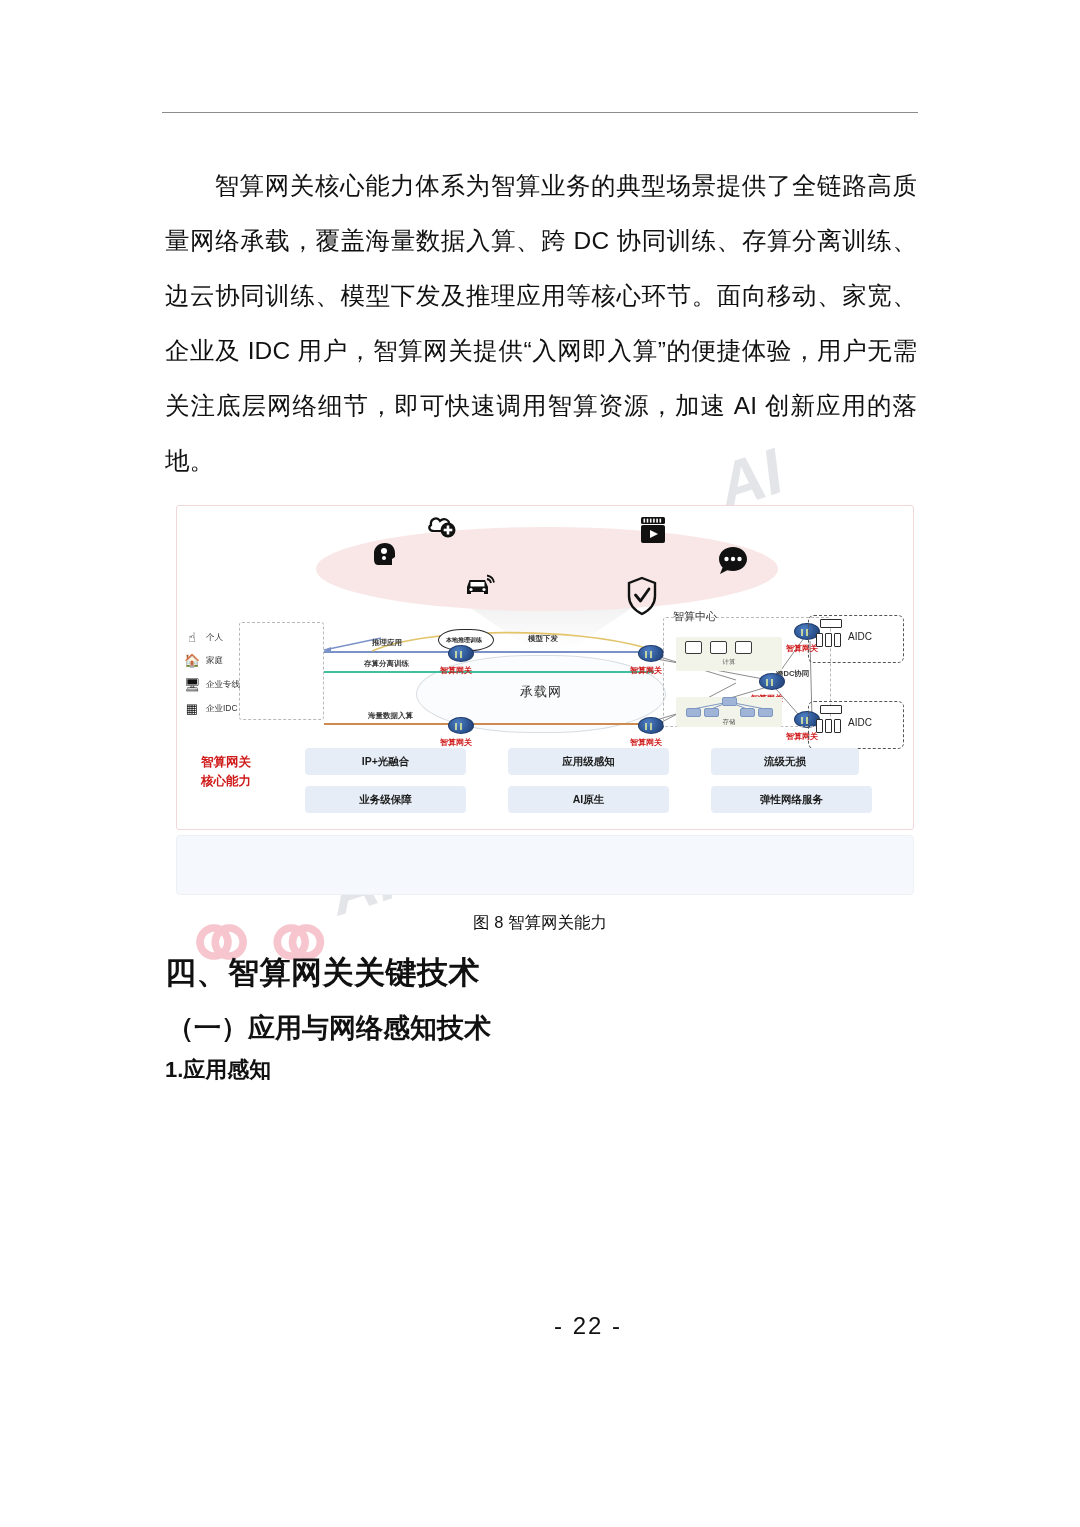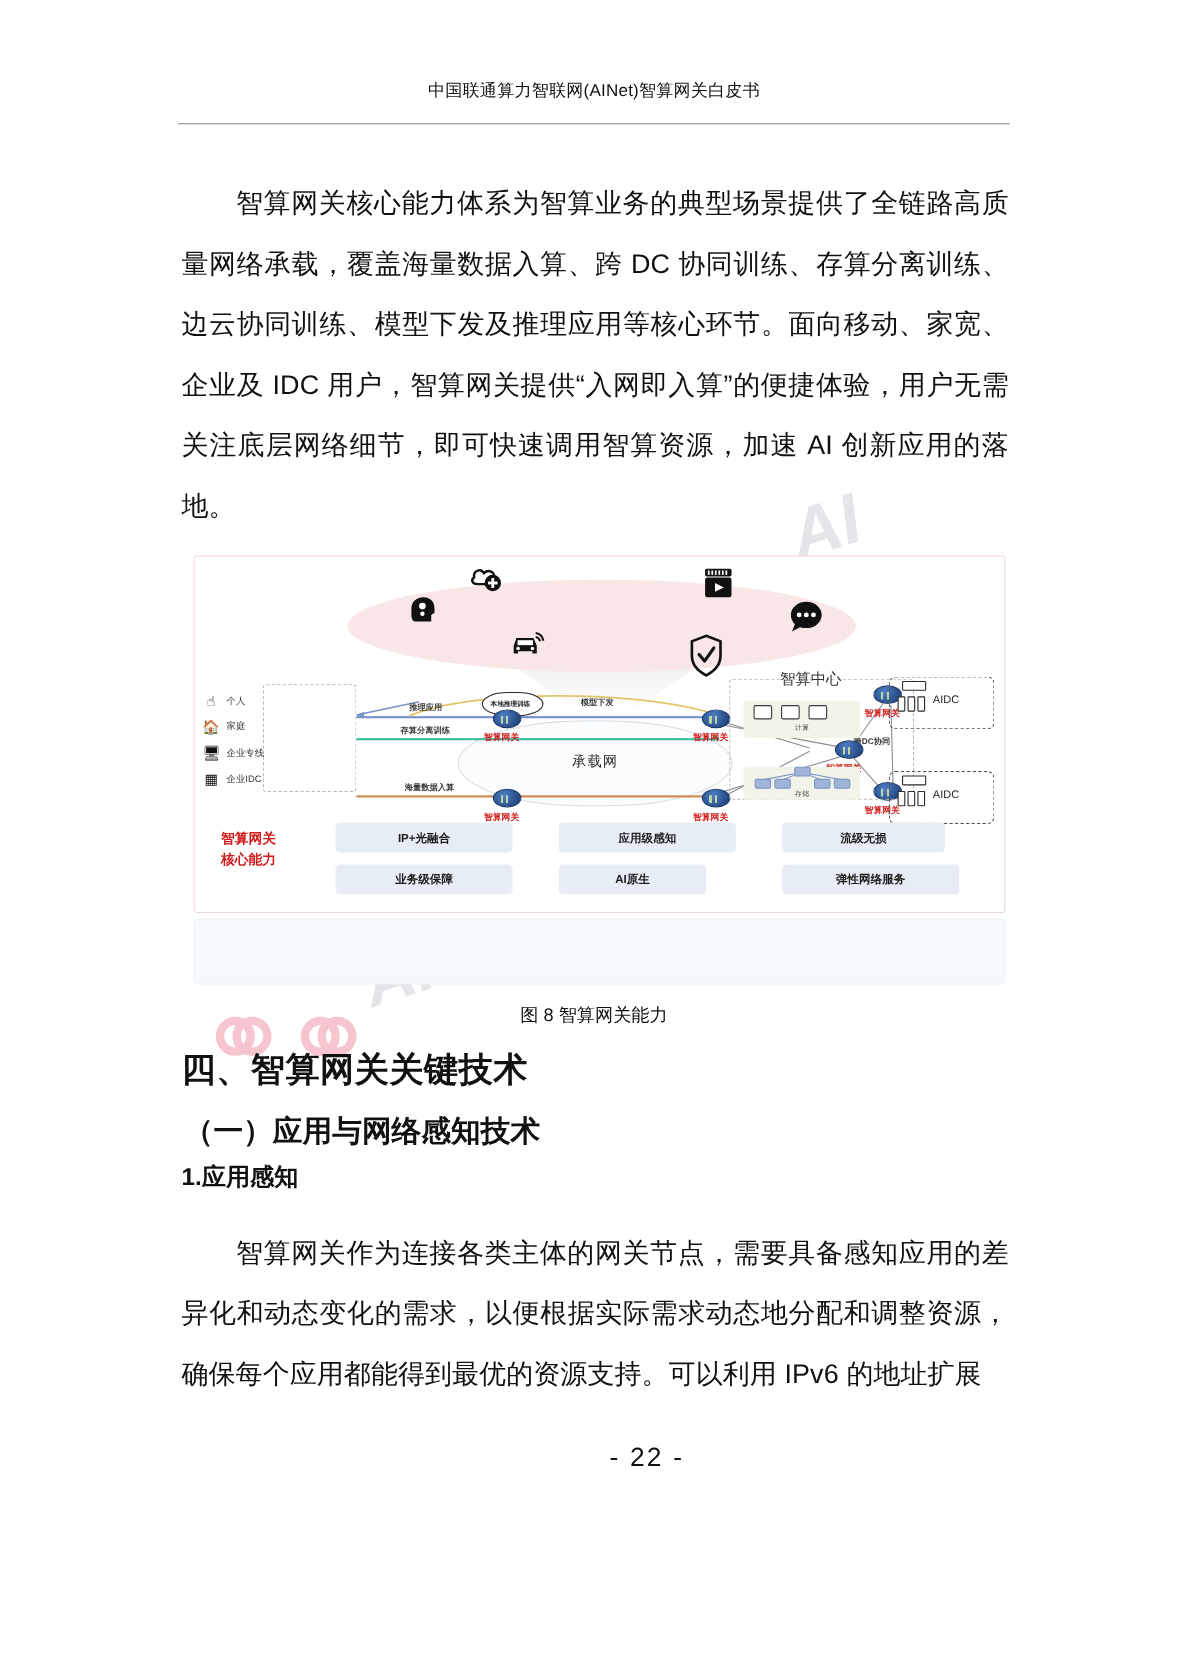--- a/index.html
+++ b/index.html
@@ -152,21 +152,21 @@
   }
   .edge-cloud-tx{
     position:absolute; font-size:6px; color:#222; white-space:nowrap; font-weight:600;
   }
 
   
   .cc-box{
     position:absolute; left:487px; top:112px; width:168px; height:110px;
     border:1px dashed #b9b9b9; border-radius:3px;
   }
-  .cc-title{ position:absolute; left:497px; top:104px; font-size:14px; color:#333;margin-left:36px; }
+  .cc-title{ position:absolute; left:497px; top:104px; font-size:11px; color:#333; }
   .cc-inner{
     position:absolute; background:#f2f4e9; border-radius:2px;
   }
   .cc-sub{ position:absolute; font-size:6.5px; color:#555; width:100%; text-align:center; }
   .chip{
     position:absolute; width:17px; height:13px; border:1.3px solid #3a3a3a; border-radius:2px;
     background:#fff;
   }
   .stor-node{
     position:absolute; width:15px; height:9px; border-radius:2px; background:#9fb4d6;
@@ -206,21 +206,20 @@
 </style>
 </head>
 <body>
 
 <div class="page">
 
   <div class="wm wm-grey wm-1">AI</div>
   <div class="wm wm-grey wm-2">AI</div>
   <div class="wm-pink">⚭⚭</div>
 
-  <div class="runhead">中国联通算力智联网(AINet)智算网关白皮书</div>
   <div class="rule"></div>
 
   <div class="body-text p1"><span class="ind"></span><span>智算网关核心能力体系为智算业务的典型场景提供了全链路高质量网络承载，覆盖海量数据入算、跨 DC 协同训练、存算分离训练、边云协同训练、模型下发及推理应用等核心环节。面向移动、家宽、企业及 IDC 用户，智算网关提供“入网即入算”的便捷体验，用户无需关注底层网络细节，即可快速调用智算资源，加速 AI 创新应用的落地。</span></div>
 
   <div class="figure">
 
     <div class="fig-upper"></div>
 
     <div class="scene-shadow"></div>
     <div class="scene-ell"></div>
@@ -383,21 +382,21 @@
     <div class="aidc-tx" style="left:672px; top:212px;">AIDC</div>
 
     <div class="cap-title">
       <div>智算网关</div>
       <div>核心能力</div>
     </div>
     <div class="cap-box" style="left:129px; top:243px; width:161px;">IP+光融合</div>
     <div class="cap-box" style="left:332px; top:243px; width:161px;">应用级感知</div>
     <div class="cap-box" style="left:535px; top:243px; width:148px;">流级无损</div>
     <div class="cap-box" style="left:129px; top:281px; width:161px;">业务级保障</div>
-    <div class="cap-box" style="left:332px; top:281px; width:134px;">AI原生</div>
+    <div class="cap-box" style="left:332px; top:281px; width:161px;">AI原生</div>
     <div class="cap-box" style="left:535px; top:281px; width:161px;">弹性网络服务</div>
 
     <div class="key-title">
       <div>智算网关</div>
       <div>关键技术</div>
     </div>
     <div class="key-box grey" style="left:111px; width:86px;">应用与网络感知</div>
     <div class="key-box" style="left:217px; width:76px;">资源调度</div>
     <div class="key-box" style="left:313px; width:76px;">高效传输</div>
     <div class="key-box" style="left:409px; width:76px;">安全保障</div>
@@ -406,16 +405,15 @@
 
     <div class="fig-lower"></div>
   </div>
 
   <div class="caption">图 8 智算网关能力</div>
 
   <div class="h1">四、智算网关关键技术</div>
   <div class="h2">（一）应用与网络感知技术</div>
   <div class="h-sub1">1.应用感知</div>
 
-  <div class="body-text p2"><span class="ind"></span><span>智算网关作为连接各类主体的网关节点，需要具备感知应用的差异化和动态变化的需求，以便根据实际需求动态地分配和调整资源，确保每个应用都能得到最优的资源支持。可以利用 IPv6 的地址扩展</span></div>
 
   <div class="pageno">- 22 -</div>
 </div>
 
 </body></html>

